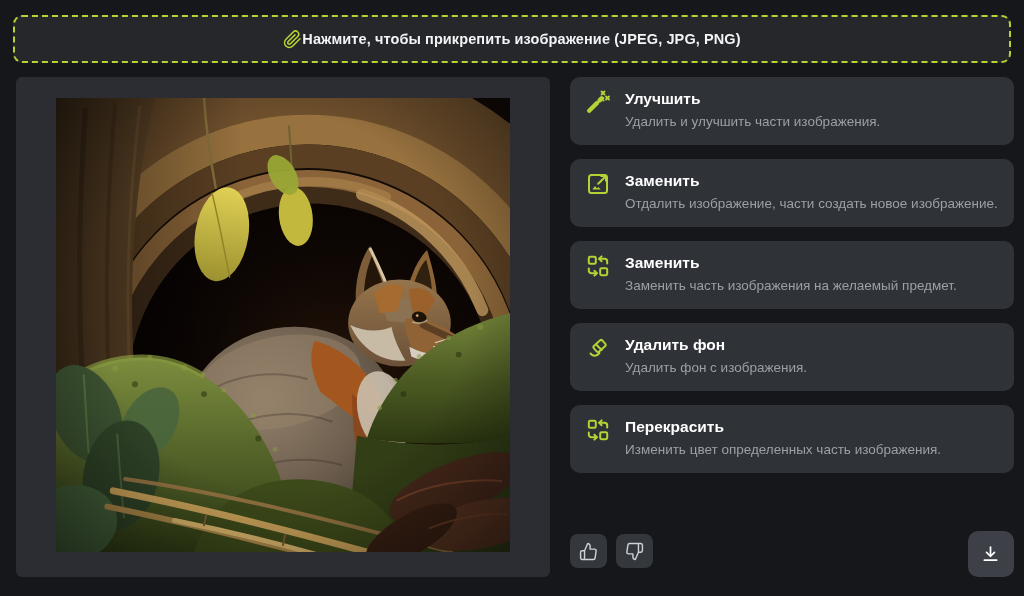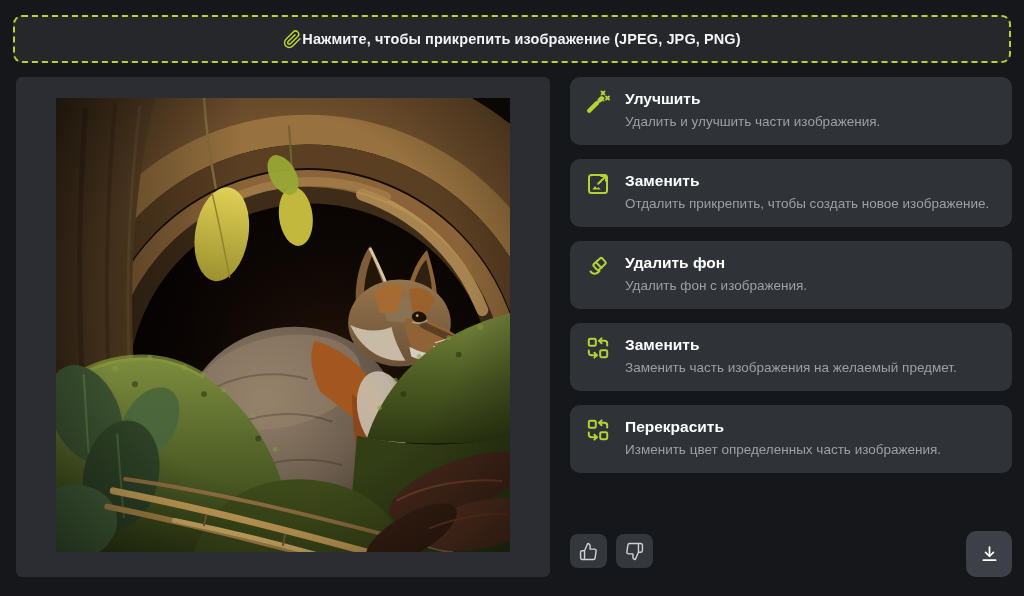--- a/index.html
+++ b/index.html
@@ -300,48 +300,48 @@
 
         <button class="action-btn">
           <svg class="action-icon" viewBox="0 0 24 24" fill="none" stroke="var(--accent,#b5d335)" stroke-width="2" stroke-linecap="round" stroke-linejoin="round">
             <rect x="3" y="3" width="18" height="18" rx="2.5"></rect>
             <path d="M12.2 11.8 L20 4"></path>
             <path d="M15.2 4 H20 V8.8"></path>
             <path d="M6.4 17.6 l2.6 -3.6 2 2.6 1.3 -1.7 2.5 2.7 z" fill="var(--accent,#b5d335)" stroke="none"></path>
           </svg>
           <span class="action-text">
             <span class="action-title">Заменить</span>
-            <span class="action-desc">Отдалить прикрепить, чтобы создать новое изображение.</span>
-          </span>
-        </button>
-
-        <button class="action-btn">
-          <svg class="action-icon" viewBox="0 0 24 24" fill="none" stroke="var(--accent,#b5d335)" stroke-width="2" stroke-linecap="round" stroke-linejoin="round">
-            <rect x="7.8" y="6.2" width="11.5" height="7.6" rx="1.8" transform="rotate(-42 13.5 10)"></rect>
-            <path d="M10.6 9 l5 5"></path>
-            <path d="M4.5 17.5 c2.5 3 6 3.2 9 -0.5"></path>
-          </svg>
-          <span class="action-text">
-            <span class="action-title">Удалить фон</span>
-            <span class="action-desc">Удалить фон с изображения.</span>
+            <span class="action-desc">Отдалить изображение, части создать новое изображение.</span>
           </span>
         </button>
 
         <button class="action-btn">
           <svg class="action-icon" viewBox="0 0 24 24" fill="none" stroke="var(--accent,#b5d335)" stroke-width="2" stroke-linecap="round" stroke-linejoin="round">
             <rect x="2.8" y="2.8" width="7" height="7" rx="1.4"></rect>
             <rect x="14.2" y="14.2" width="7" height="7" rx="1.4"></rect>
             <path d="M21.2 9.6 V7.4 a2.6 2.6 0 0 0 -2.6 -2.6 H13.2"></path>
             <path d="M15.6 2.4 L13.2 4.8 l2.4 2.4"></path>
             <path d="M2.8 14.4 v2.2 a2.6 2.6 0 0 0 2.6 2.6 H10.8"></path>
             <path d="M8.4 16.8 l2.4 2.4 -2.4 2.4"></path>
           </svg>
           <span class="action-text">
             <span class="action-title">Заменить</span>
             <span class="action-desc">Заменить часть изображения на желаемый предмет.</span>
+          </span>
+        </button>
+
+        <button class="action-btn">
+          <svg class="action-icon" viewBox="0 0 24 24" fill="none" stroke="var(--accent,#b5d335)" stroke-width="2" stroke-linecap="round" stroke-linejoin="round">
+            <rect x="7.8" y="6.2" width="11.5" height="7.6" rx="1.8" transform="rotate(-42 13.5 10)"></rect>
+            <path d="M10.6 9 l5 5"></path>
+            <path d="M4.5 17.5 c2.5 3 6 3.2 9 -0.5"></path>
+          </svg>
+          <span class="action-text">
+            <span class="action-title">Удалить фон</span>
+            <span class="action-desc">Удалить фон с изображения.</span>
           </span>
         </button>
 
         <button class="action-btn">
           <svg class="action-icon" viewBox="0 0 24 24" fill="none" stroke="var(--accent,#b5d335)" stroke-width="2" stroke-linecap="round" stroke-linejoin="round">
             <rect x="2.8" y="2.8" width="7" height="7" rx="1.4"></rect>
             <rect x="14.2" y="14.2" width="7" height="7" rx="1.4"></rect>
             <path d="M21.2 9.6 V7.4 a2.6 2.6 0 0 0 -2.6 -2.6 H13.2"></path>
             <path d="M15.6 2.4 L13.2 4.8 l2.4 2.4"></path>
             <path d="M2.8 14.4 v2.2 a2.6 2.6 0 0 0 2.6 2.6 H10.8"></path>

